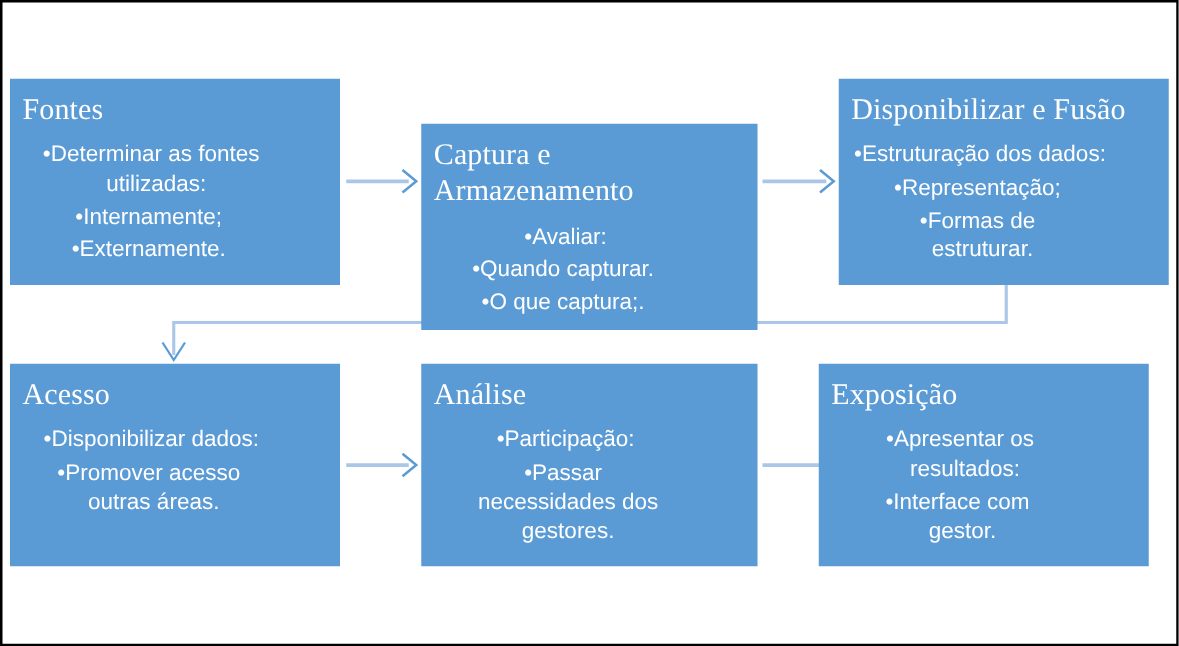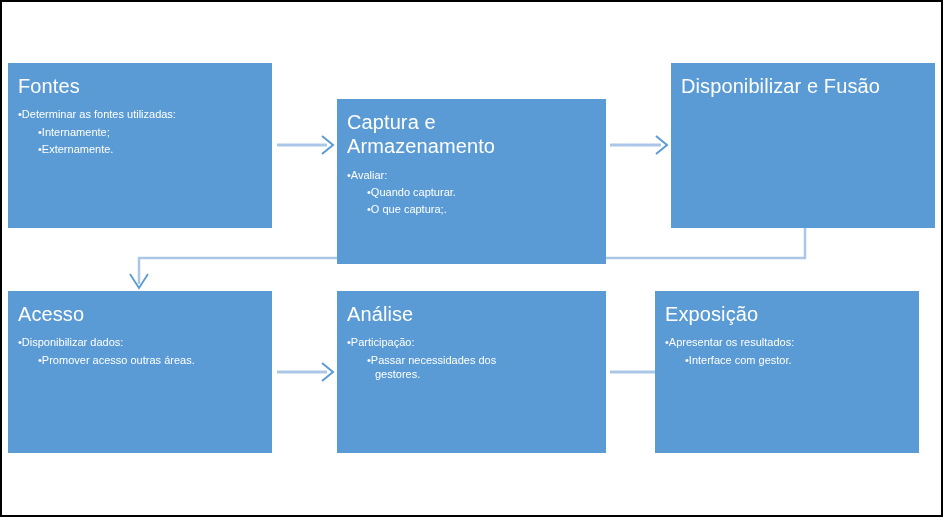--- a/index.html
+++ b/index.html
@@ -37,31 +37,33 @@
     pointer-events: none;
   }
   .box {
     position: absolute;
     background: var(--box-fill);
     color: var(--box-text);
     padding: 11px 12px 0 10px;
     z-index: 2;
   }
   .box-title {
-    font-size: 20px;
+    font-size: 24px;
     line-height: 1.22;
     white-space: pre-line;
     margin-bottom: 9px;
     letter-spacing: 0.1px;
+    font-family: Liberation Serif, serif;
   }
   .box ul {
     list-style: none;
-    font-size: 11px;
+    font-size: 18px;
     line-height: 1.3;
     padding-right: 36px;
+    text-align: center;
   }
   .box ul li {
     padding-left: 8px;
     text-indent: -8px;
     margin-top: 3px;
   }
   .box ul.l2 {
     margin-left: 12px;
     padding-right: 24px;
     margin-top: 2px;
@@ -122,20 +124,28 @@
         <ul class="l2">
           <li><span class="bullet">•</span><span>Quando capturar.</span></li>
           <li><span class="bullet">•</span><span>O que captura;.</span></li>
         </ul>
       </li>
     </ul>
   </div>
 
   <div class="box" style="left:671px; top:63px; width:264px; height:165px;">
     <div class="box-title">Disponibilizar e Fusão</div>
+    <ul class="l1">
+      <li><span class="bullet">•</span><span>Estruturação dos dados:</span>
+        <ul class="l2">
+          <li><span class="bullet">•</span><span>Representação;</span></li>
+          <li><span class="bullet">•</span><span>Formas de estruturar.</span></li>
+        </ul>
+      </li>
+    </ul>
   </div>
 
   <div class="box" style="left:8px; top:291px; width:264px; height:162px;">
     <div class="box-title">Acesso</div>
     <ul class="l1">
       <li><span class="bullet">•</span><span>Disponibilizar dados:</span>
         <ul class="l2">
           <li><span class="bullet">•</span><span>Promover acesso outras áreas.</span></li>
         </ul>
       </li>

